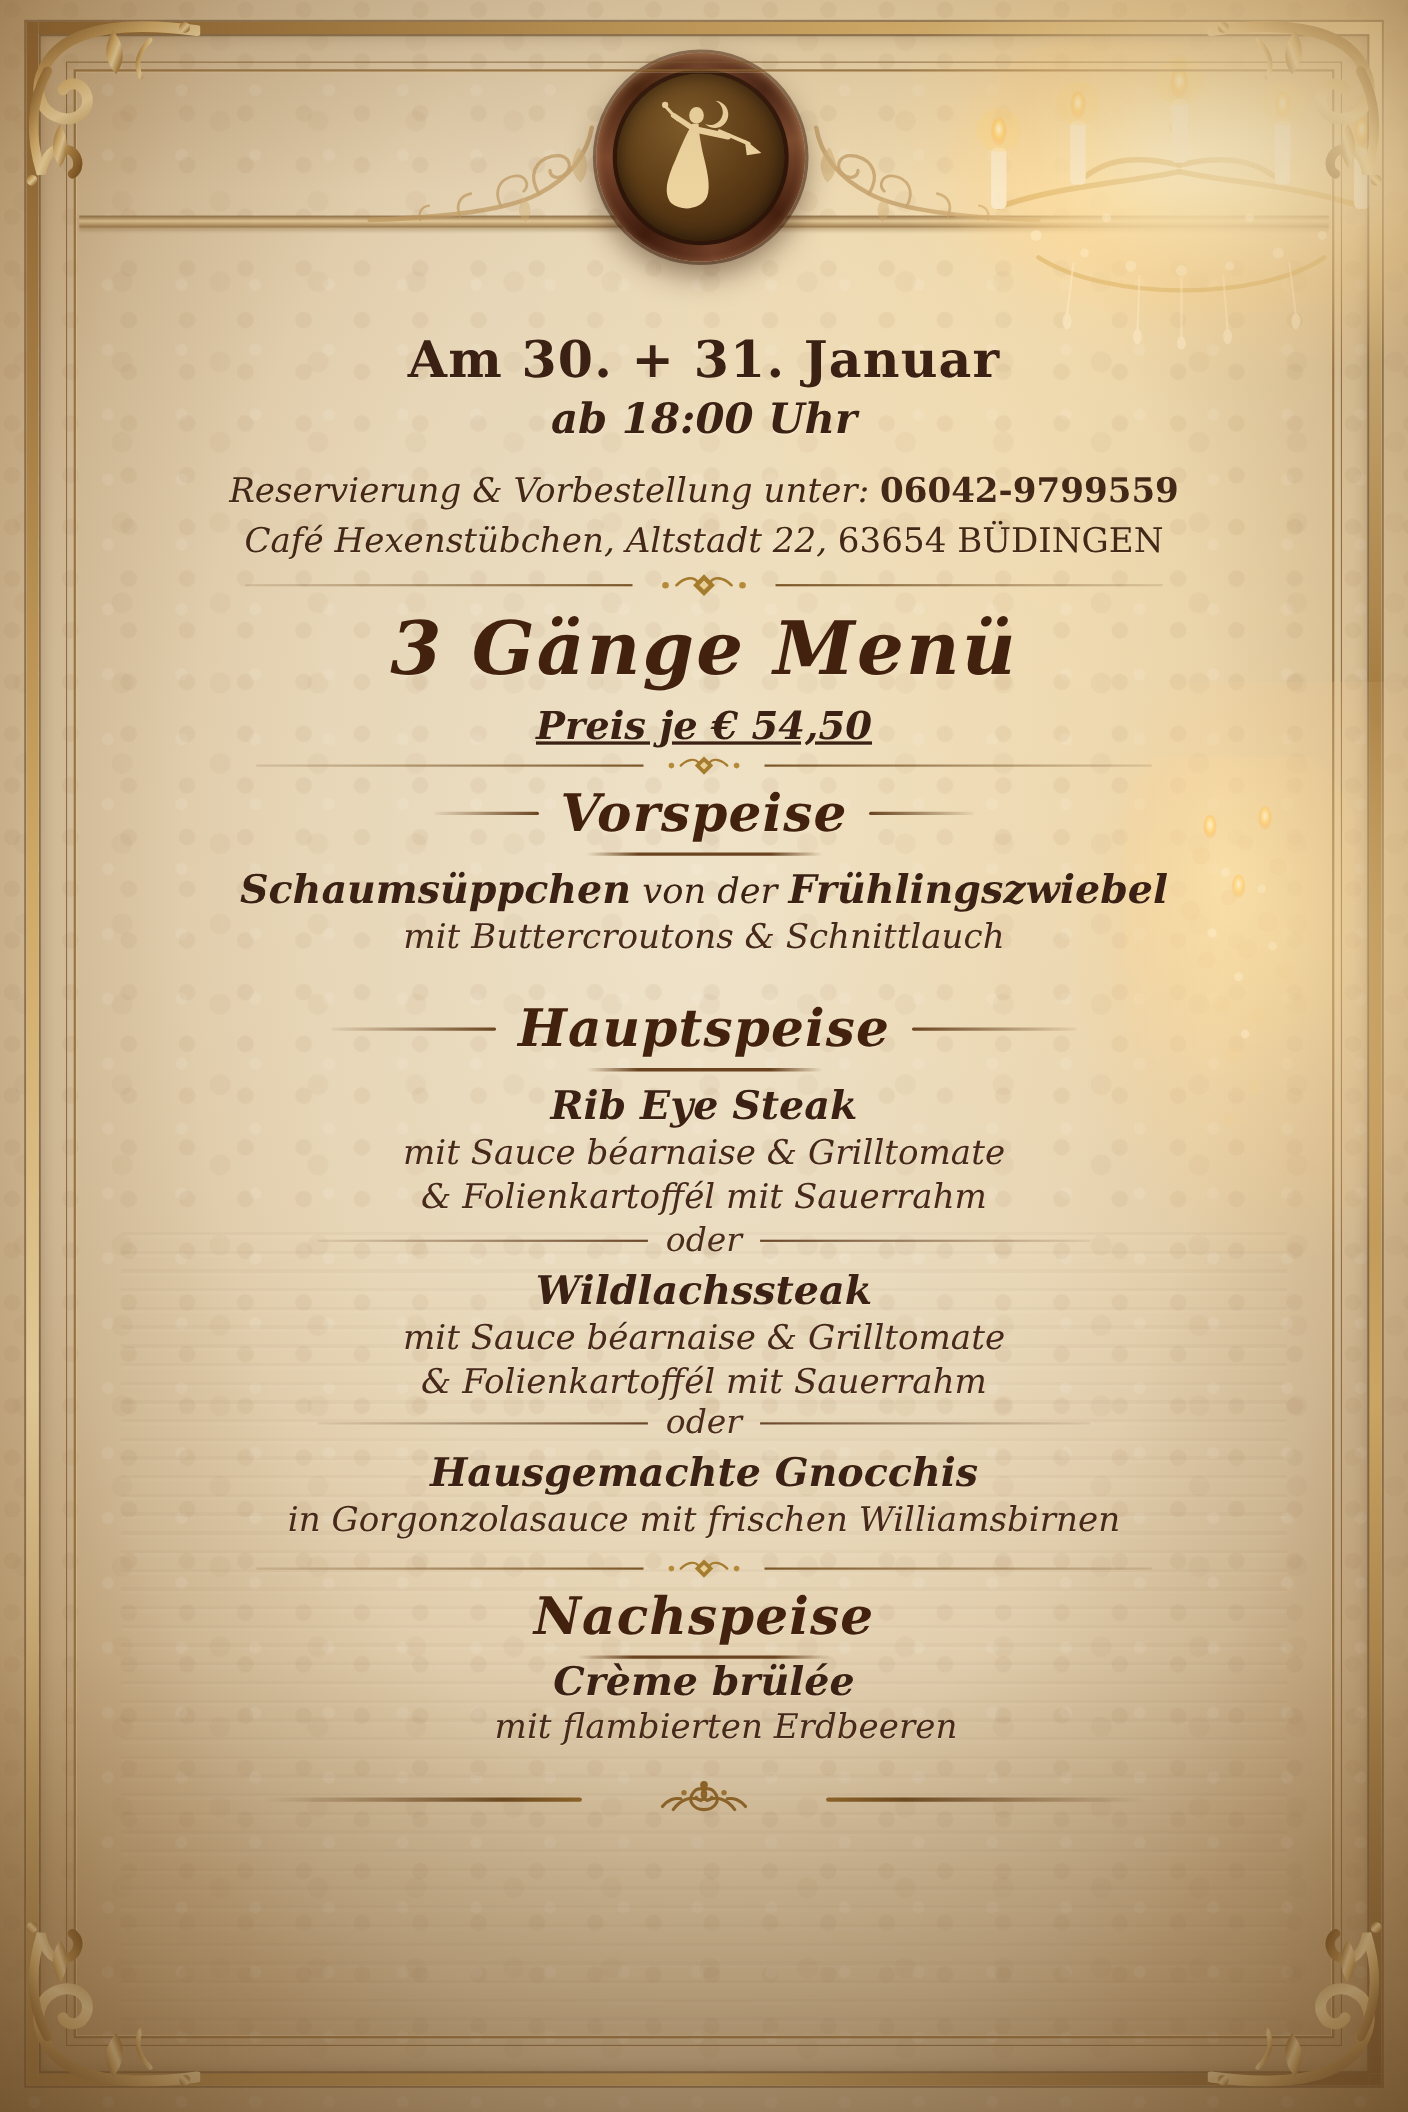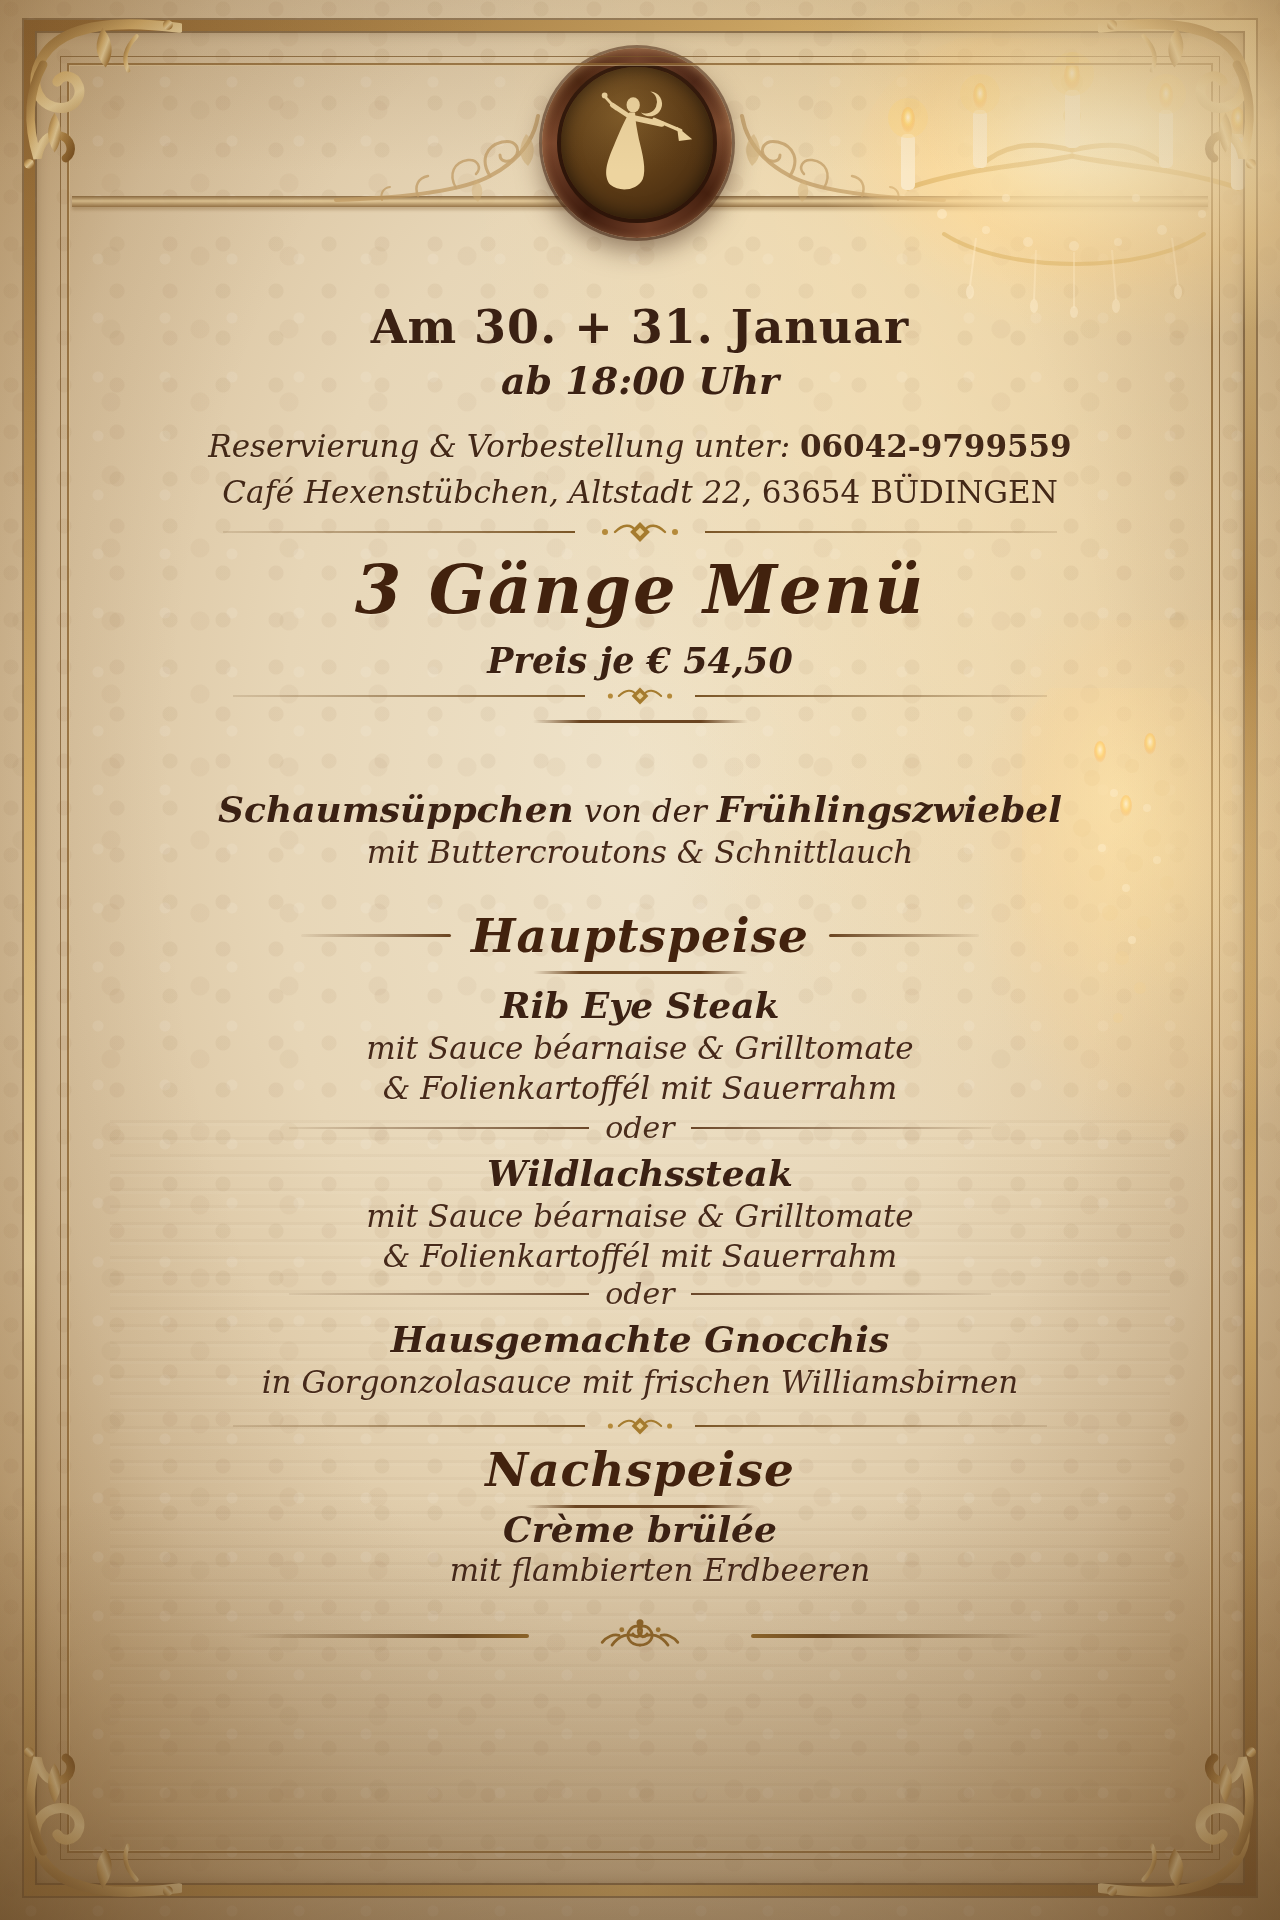--- a/index.html
+++ b/index.html
@@ -343,38 +343,43 @@
         </g>
         <rect x="58" y="7" width="14" height="14" transform="rotate(45 65 14)" fill="#a57b2e"></rect>
         <rect x="62" y="11" width="6" height="6" transform="rotate(45 65 14)" fill="#e8cf96"></rect>
         <circle cx="30" cy="14" r="3" fill="#b58a3a"></circle>
           <circle cx="100" cy="14" r="3" fill="#b58a3a"></circle>
       </svg>
       <div class="dline rev"></div>
     </div>
 
     <div class="abs script sz-title" style="top:550px;">3 Gänge Menü</div>
-    <div class="abs b i sz-price" style="top:640px;">Preis je € 54,50</div>
+    <div class="abs b i sz-price" style="top:640px;text-decoration:underline;">Preis je € 54,50</div>
 
     <div class="abs divider-row" style="top:684px;">
       <div class="dline"></div>
       <svg width="110" height="24" viewBox="0 0 130 28">
         <g fill="none" stroke="#a57b2e" stroke-width="2.4" stroke-linecap="round">
           <path d="M40,14 C48,6 56,6 60,12"></path>
             <path d="M90,14 C82,6 74,6 70,12"></path>
         </g>
         <rect x="58" y="7" width="14" height="14" transform="rotate(45 65 14)" fill="#a57b2e"></rect>
         <rect x="62" y="11" width="6" height="6" transform="rotate(45 65 14)" fill="#e8cf96"></rect>
         <circle cx="30" cy="14" r="3" fill="#b58a3a"></circle>
           <circle cx="100" cy="14" r="3" fill="#b58a3a"></circle>
       </svg>
       <div class="dline rev"></div>
     </div>
 
     <div class="abs" style="top:712px;">
+      <div class="head-row">
+        <div class="hline" style="width:95px;"></div>
+        <span class="script sz-head">Vorspeise</span>
+        <div class="hline rev" style="width:95px;"></div>
+      </div>
       <div class="head-underline"></div>
     </div>
     <div class="abs sz-dish" style="top:788px;"><span class="b i">Schaumsüppchen</span><span class="i" style="font-size:32px;"> von der </span><span class="b i">Frühlingszwiebel</span></div>
     <div class="abs i sz-detail" style="top:834px;">mit Buttercroutons &amp; Schnittlauch</div>
 
     <div class="abs" style="top:908px;">
       <div class="head-row">
         <div class="hline" style="width:150px;"></div>
         <span class="script sz-head">Hauptspeise</span>
         <div class="hline rev" style="width:150px;"></div>

